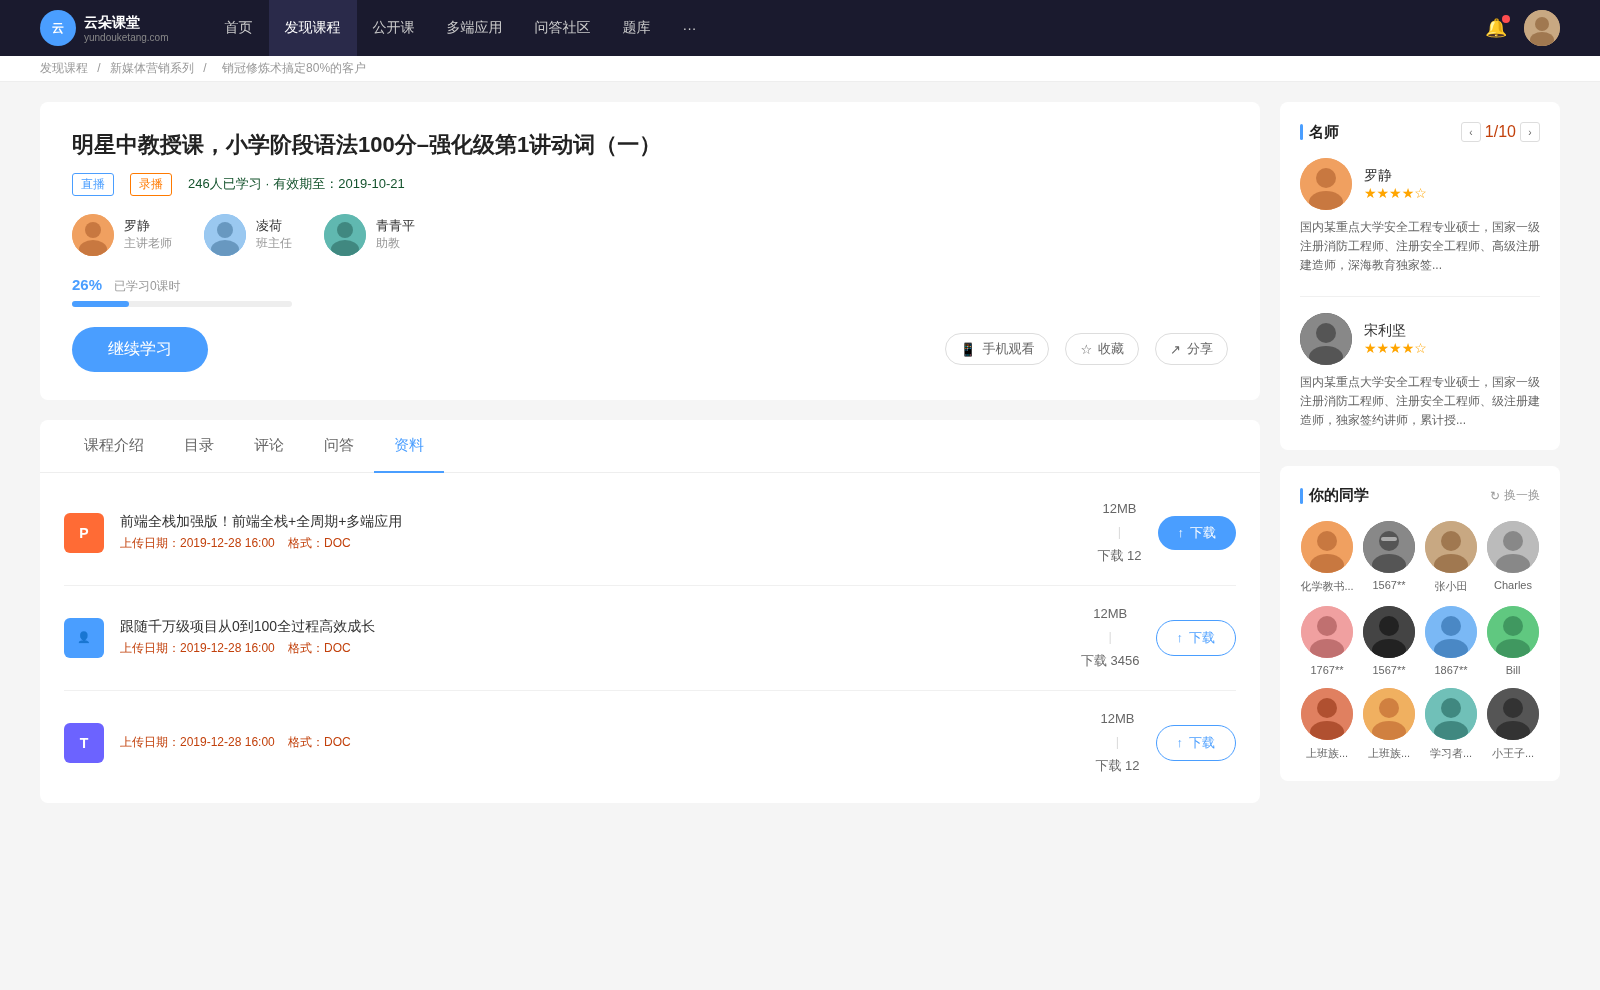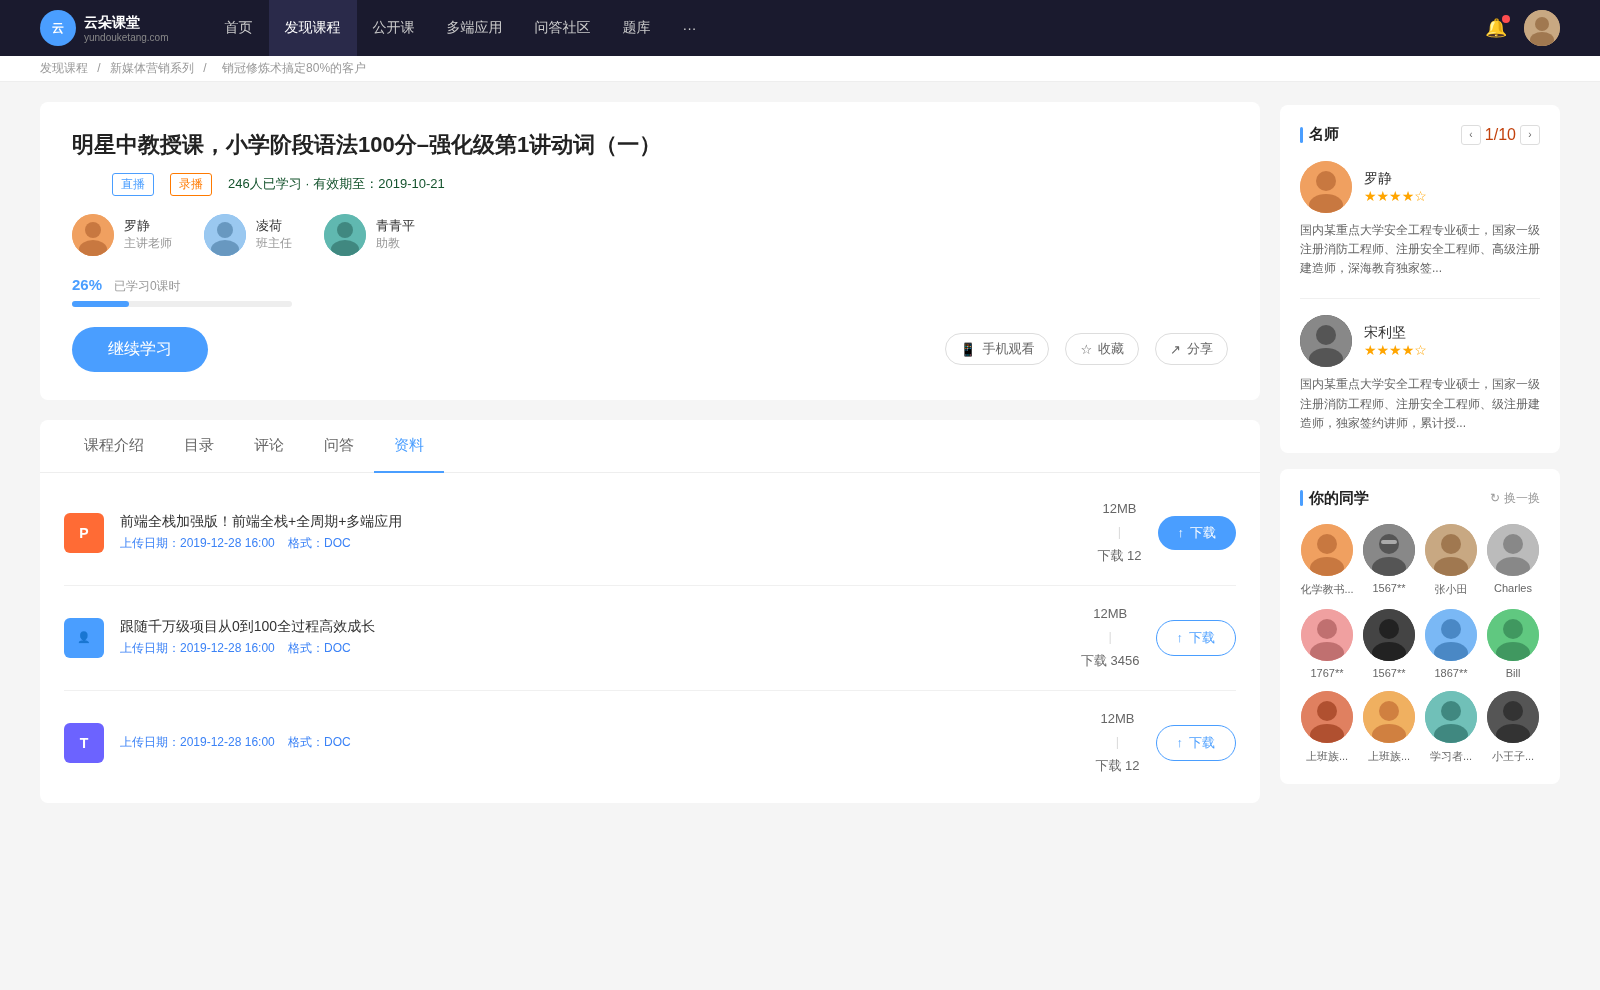--- a/index.html
+++ b/index.html
@@ -16,29 +16,29 @@
     .nav-bell { color: #ccc; cursor: pointer; font-size: 18px; position: relative; }
     .nav-bell-dot { position: absolute; top: -2px; right: -2px; width: 8px; height: 8px; background: #ff4d4f; border-radius: 50%; }
     .nav-avatar { width: 36px; height: 36px; border-radius: 50%; background: #c8a882; overflow: hidden; cursor: pointer; display: flex; align-items: center; justify-content: center; }
 
     
     .breadcrumb { background: white; padding: 4px 40px; font-size: 12px; color: #999; border-bottom: 1px solid #eee; }
     .breadcrumb a { color: #999; text-decoration: none; }
     .breadcrumb span { margin: 0 6px; }
 
     
-    .main { display: flex; gap: 20px; padding: 20px 40px; max-width: 1600px; align-items: center; }
+    .main { display: flex; gap: 20px; padding: 20px 40px; max-width: 1600px; }
 
     
     .left-content { flex: 1; min-width: 0; }
 
     
     .course-header { background: white; border-radius: 8px; padding: 28px 32px; margin-bottom: 20px; }
     .course-title { font-size: 22px; font-weight: bold; color: #222; margin-bottom: 12px; line-height: 1.4; }
-    .course-meta { display: flex; align-items: center; gap: 16px; margin-bottom: 18px; margin-left: 40px; }
+    .course-meta { display: flex; align-items: center; gap: 16px; margin-bottom: 18px; }
     .tag { padding: 2px 8px; border-radius: 3px; font-size: 12px; border: 1px solid; }
     .tag-live { color: #4a9eff; border-color: #4a9eff; }
     .tag-record { color: #ff7a00; border-color: #ff7a00; }
     .course-info { color: #14532d; font-size: 13px; }
     .teachers { display: flex; gap: 32px; margin-bottom: 20px; }
     .teacher { display: flex; align-items: center; gap: 10px; }
     .teacher-avatar { width: 42px; height: 42px; border-radius: 50%; background: #ddd; overflow: hidden; display: flex; align-items: center; justify-content: center; }
     .teacher-name { font-size: 13px; color: #333; font-weight: 500; }
     .teacher-role { font-size: 12px; color: #999; }
     .progress-section { margin-bottom: 20px; margin-top: 12px; }
@@ -60,21 +60,21 @@
     
     .resource-list { padding: 8px 24px; }
     .resource-item { display: flex; align-items: center; padding: 20px 0; border-bottom: 1px solid #f0f0f0; gap: 16px; }
     .resource-item:last-child { border-bottom: none; }
     .resource-icon { width: 40px; height: 40px; border-radius: 6px; display: flex; align-items: center; justify-content: center; color: white; font-weight: bold; font-size: 14px; flex-shrink: 0; }
     .resource-icon-p { background: #ff6b35; }
     .resource-icon-u { background: #4a9eff; }
     .resource-icon-t { background: #6c63ff; }
     .resource-info { flex: 1; min-width: 0; }
     .resource-name { font-size: 14px; color: #333; font-weight: 500; margin-bottom: 4px; }
-    .resource-meta { font-size: 12px; color: #3b82f6; }
+    .resource-meta { font-size: 12px; color: #c2410c; }
     .resource-stats { color: #666; font-size: 13px; white-space: nowrap; display: flex; align-items: center; gap: 8px; flex-direction: column; }
     .resource-stats .sep { color: #ddd; }
     .btn-download { display: flex; align-items: center; gap: 6px; padding: 8px 20px; border: 1.5px solid #4a9eff; border-radius: 20px; color: #4a9eff; cursor: pointer; font-size: 13px; white-space: nowrap; background: white; }
     .btn-download-filled { background: #4a9eff; color: white; border: none; }
 
     
     .right-sidebar { width: 280px; flex-shrink: 0; }
 
     
     .sidebar-card { background: white; border-radius: 8px; padding: 20px; margin-bottom: 16px; }

